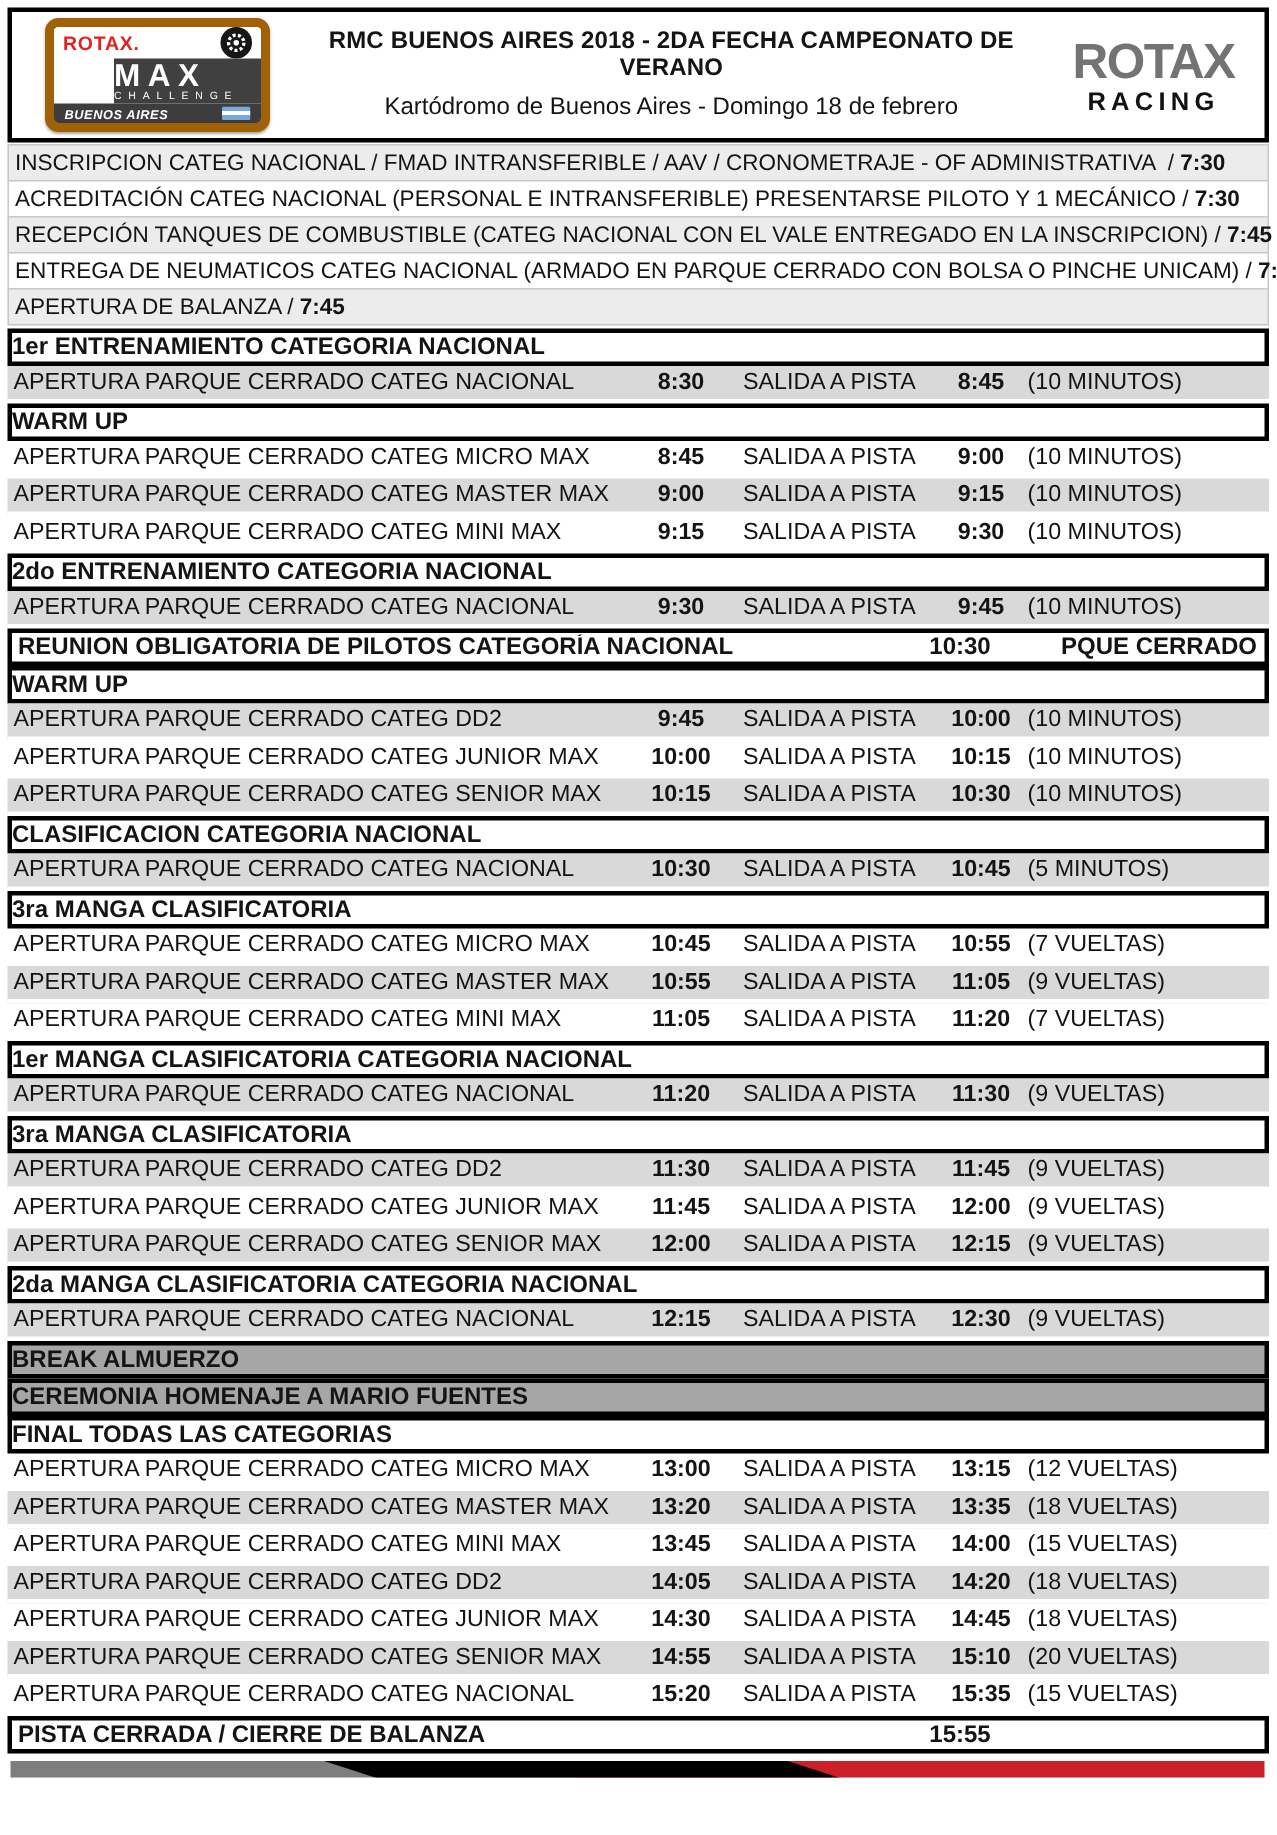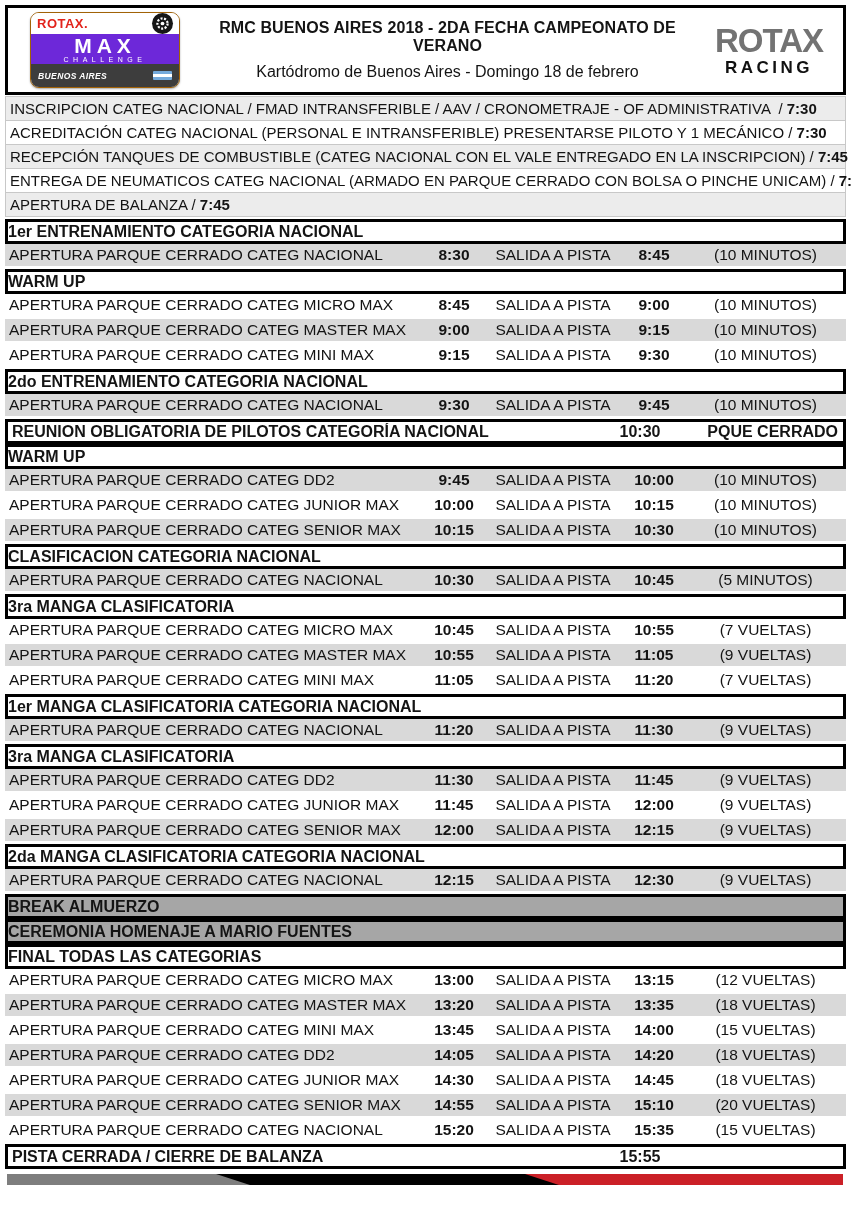--- a/index.html
+++ b/index.html
@@ -11,28 +11,28 @@
   }
   .page { padding:5px 5px 0 5px; }
 
   
   .header-box {
     border:3px solid #000; height:90px;
     display:flex; align-items:center; background:#fff;
   }
   .badge {
     width:150px; height:76px; margin-left:22px;
-    border:1px solid #a16207; border-radius:9px; overflow:hidden;
+    border:6px solid #a16207; border-radius:9px; overflow:hidden;
     display:flex; flex-direction:column; background:#fff; flex:0 0 auto;
     box-shadow:0 1px 2px rgba(0,0,0,.35);
   }
   .badge-top { height:25px; display:flex; align-items:center; justify-content:space-between; padding:0 6px; background:#fff; }
   .badge-rotax { color:#e2231b; font-weight:bold; font-size:13px; letter-spacing:.5px; }
   .badge-gear { width:21px; height:21px; border-radius:50%; background:#161616; display:flex; align-items:center; justify-content:center; }
-  .badge-mid { flex:1; background:#6d28d9; color:#fff; text-align:center; padding-top:1px; }
+  .badge-mid { flex:1; background:#404040; color:#fff; text-align:left; padding-top:1px;margin-left:40px; }
   .badge-max { font-size:21px; font-weight:bold; letter-spacing:5px; line-height:21px; }
   .badge-challenge { font-size:7px; letter-spacing:4.5px; line-height:8px; }
   .badge-bottom { height:32px; background:#3d3d3d; display:flex; align-items:center; justify-content:space-between; padding:0 7px; }
   .badge-city { color:#fff; font-size:8.5px; font-weight:bold; font-style:italic; letter-spacing:.4px; }
   .flag { width:19px; height:9px; display:flex; flex-direction:column; border-radius:1px; overflow:hidden; }
   .flag .b1,.flag .b3 { flex:1; background:#75aadb; }
   .flag .b2 { flex:1; background:#fff; }
 
   .title-wrap { flex:1; text-align:center; padding:0 6px; }
   .title { font-weight:bold; font-size:16px; letter-spacing:.1px; }
@@ -56,21 +56,21 @@
   .schedule { margin-top:2px; }
   .row { height:25px; display:flex; align-items:center; font-size:15.5px; }
   .row.section { border:3px solid #000; font-weight:bold; font-size:16px; padding-left:0; background:#fff; }
   .row.section.dark { background:#a6a6a6; }
   .row.event { border-bottom:3px solid #fff; }
   .row.event.shaded { background:#d9d9d9; }
   .c-name { width:420px; padding-left:4px; white-space:nowrap; overflow:hidden; }
   .c-open { width:58px; text-align:center; font-weight:bold; }
   .c-salida { width:140px; text-align:center; }
   .c-track { width:62px; text-align:center; font-weight:bold; }
-  .c-dur { flex:1; text-align:center; }
+  .c-dur { flex:1; }
   .row.milestone { border:3px solid #000; font-weight:bold; font-size:16px; background:#fff; }
   .m-name { flex:1; padding-left:4px; white-space:nowrap; overflow:hidden; }
   .m-time { width:62px; text-align:center; }
   .m-note { width:172px; text-align:right; padding-right:5px; }
 
   
   .bottom-bar {
     margin:5px 3px 0 2px; height:11px; position:relative; overflow:hidden;
     background:linear-gradient(to right, #7e7e7e 0 45%, #cb2027 45% 100%);
   }

